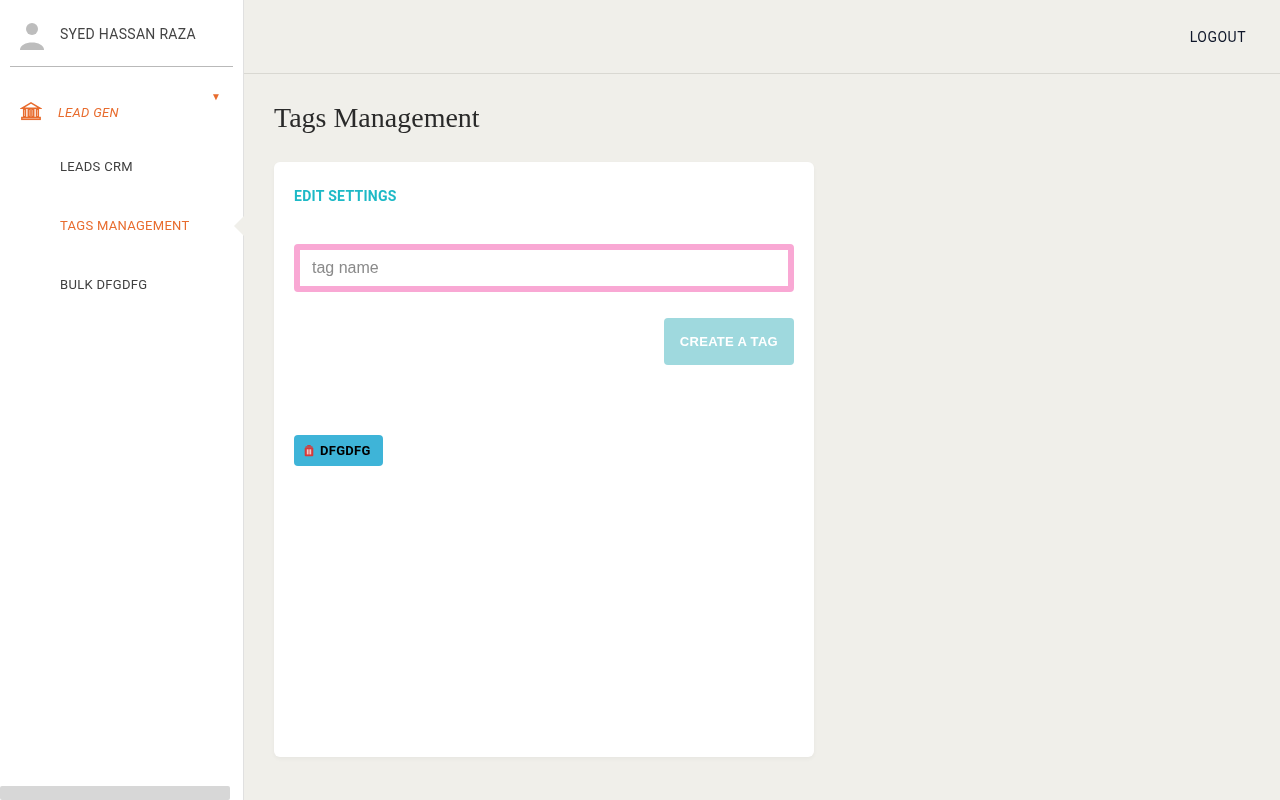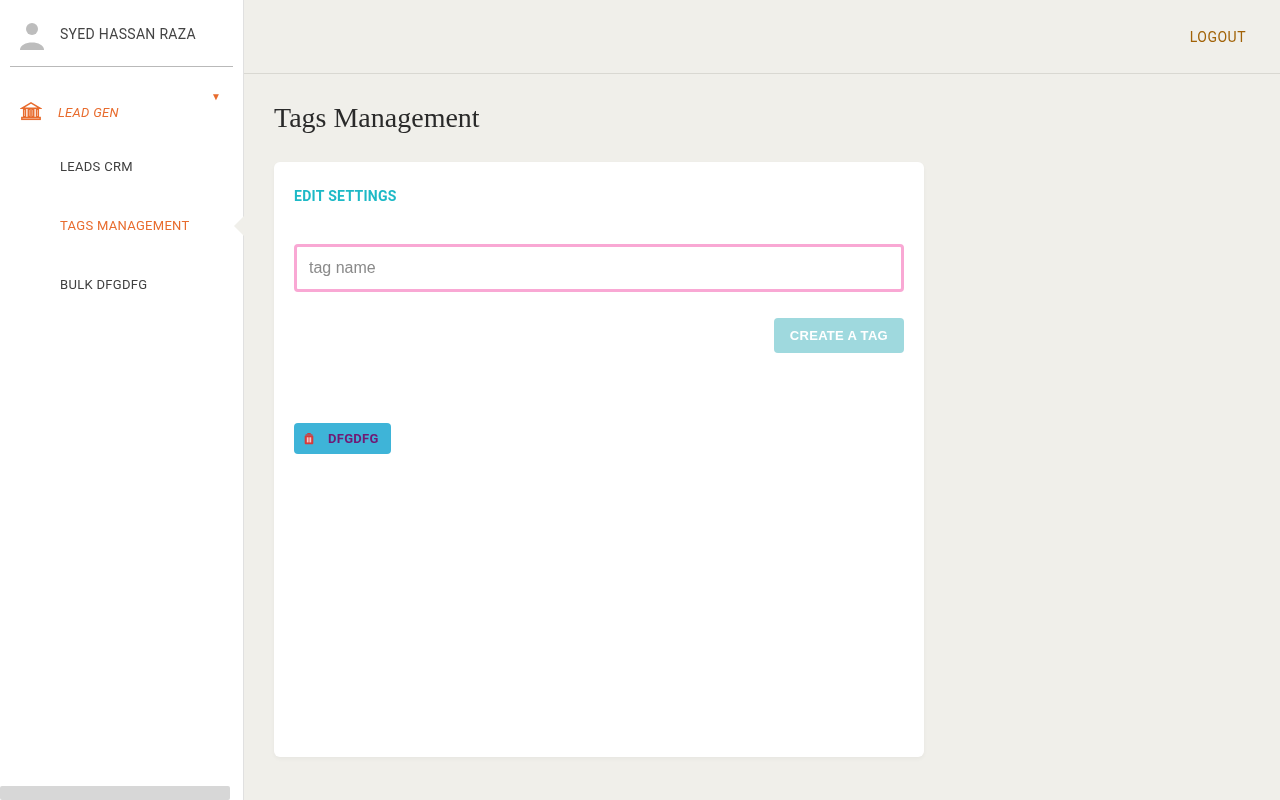--- a/index.html
+++ b/index.html
@@ -107,96 +107,95 @@
   height: 74px;
   background: #f0efea;
   border-bottom: 1px solid #d9d8d2;
   display: flex;
   align-items: center;
   justify-content: flex-end;
   padding-right: 34px;
 }
 .logout {
   font-size: 14px;
-  color: #a16207;
+  color: #0f172a;
   letter-spacing: 0.5px;
   cursor: pointer;
   padding-left: 32px;
 }
 .content {
   flex: 1;
   padding: 28px 30px 30px 30px;
   overflow: auto;
 }
 .page-title {
   font-size: 28px;
   font-weight: 400;
   color: #2a2a2a;
   margin-bottom: 28px;
   font-family: Georgia, "Times New Roman", serif;
 }
 .card {
   background: #ffffff;
-  width: 650px;
+  width: 540px;
   border-radius: 6px;
   box-shadow: 0 2px 4px rgba(0,0,0,0.04);
   padding: 26px 20px 40px 20px;
   min-height: 595px;
 }
 .card-subtitle {
   font-size: 14px;
   font-weight: 700;
   color: #1db9c6;
   letter-spacing: 0.3px;
   margin-bottom: 40px;
 }
 .tag-input {
   width: 100%;
   height: 48px;
-  border: 3px solid #f9a8d4;
+  border: 6px solid #f9a8d4;
   border-radius: 4px;
   padding: 0 12px;
   font-size: 16px;
   color: #333;
   outline: none;
 }
 .tag-input::placeholder {
   color: #8a8a8a;
 }
 .btn-row {
   display: flex;
   justify-content: flex-end;
   margin-top: 26px;
 }
 .create-btn {
   background: #9fd9de;
   color: #ffffff;
   border: none;
   border-radius: 4px;
-  padding: 10px 16px;
+  padding: 16px 16px;
   font-size: 13px;
   font-weight: 700;
   letter-spacing: 0.3px;
   cursor: pointer;
 }
 .tag-list {
   margin-top: 70px;
 }
 .tag-chip {
   display: inline-flex;
   align-items: center;
   background: #3eb4d8;
-  color: #701a75;
+  color: #000000;
   border-radius: 4px;
   padding: 8px 12px 8px 8px;
   font-size: 13px;
   font-weight: 700;
   letter-spacing: 0.3px;
   cursor: default;
-  gap: 8px;
 }
 .tag-chip .del-icon {
   width: 14px;
   height: 14px;
   margin-right: 4px;
   display: inline-flex;
   align-items: center;
   justify-content: center;
 }
 </style>

